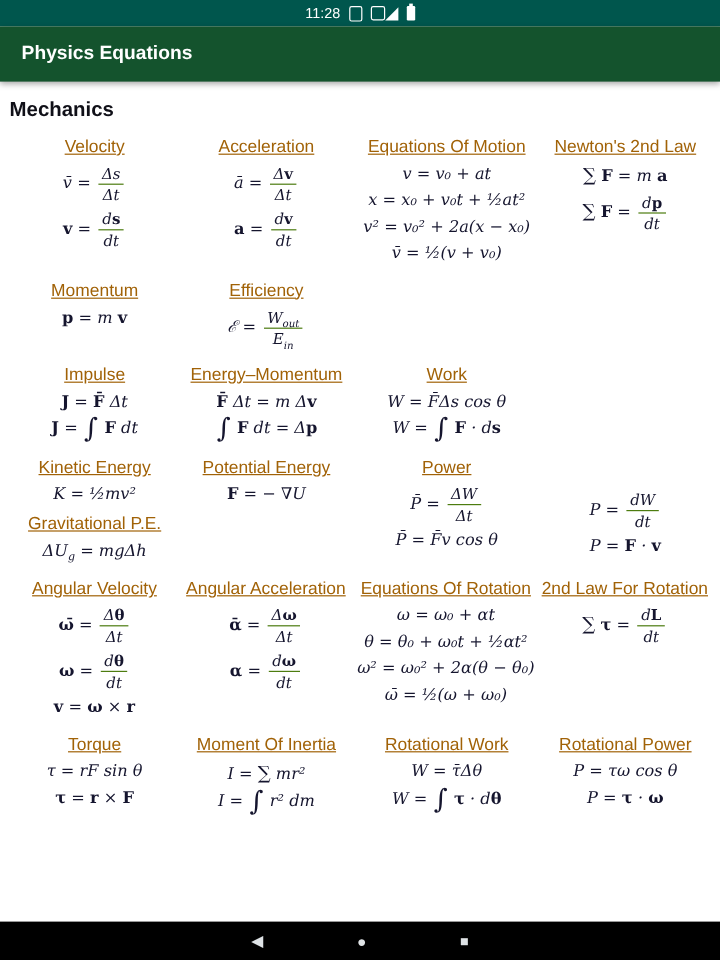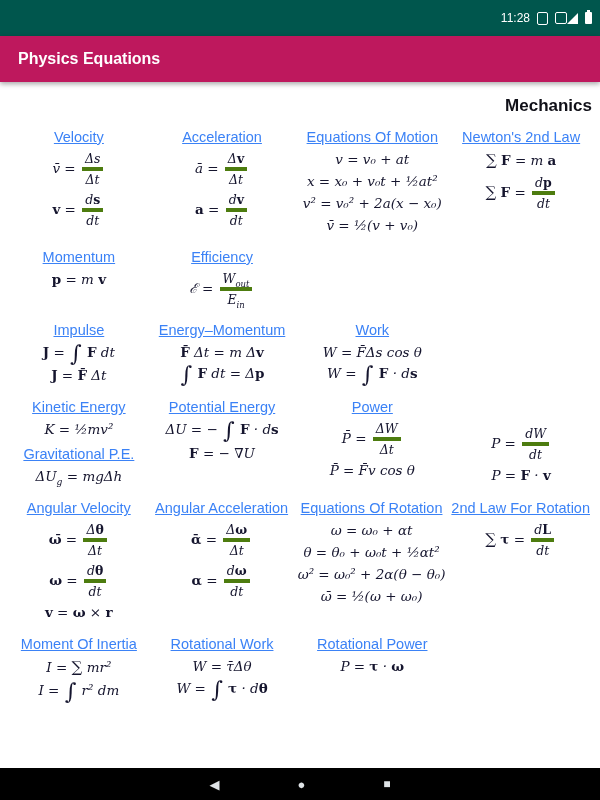--- a/index.html
+++ b/index.html
@@ -5,64 +5,64 @@
   html,body{margin:0;padding:0;}
   body{
     width:600px;height:800px;overflow:hidden;background:#fff;
     font-family:"Liberation Sans","DejaVu Sans",sans-serif;
     -webkit-font-smoothing:antialiased;
   }
   .screen{width:600px;height:800px;display:flex;flex-direction:column;position:relative;}
 
   
   .status-bar{
-    height:36px;background:#00564d;color:#fff;display:flex;align-items:center;
-    justify-content:flex-end;padding:0 8px;font-size:12px;flex:0 0 auto;
+    height:22px;background:#00564d;color:#fff;display:flex;align-items:center;
+    justify-content:center;padding:0 8px;font-size:12px;flex:0 0 auto;
   }
   .status-left,.status-right{display:flex;align-items:center;gap:7px;}
   .sb-ic{display:inline-block;}
   .sb-rect{width:9px;height:11px;border:1.4px solid #fff;border-radius:2px;}
   .sb-rect2{width:10px;height:10px;border:1.4px solid #fff;border-radius:2px;}
   .sb-tri{width:0;height:0;border-left:11px solid transparent;border-bottom:11px solid #fff;}
   .sb-batt{width:7px;height:12px;background:#fff;border-radius:1px;position:relative;}
   .sb-batt:before{content:"";position:absolute;top:-2px;left:2px;width:3px;height:2px;background:#fff;}
 
   
   .app-bar{
-    height:46px;background:#be185d;color:#fff;display:flex;align-items:center;
+    height:46px;background:#14532d;color:#fff;display:flex;align-items:center;
     padding:0 18px;flex:0 0 auto;box-shadow:0 2px 5px rgba(0,0,0,.35);z-index:2;
   }
   .app-title{font-size:16px;font-weight:700;}
 
   
   .content{flex:1 1 auto;overflow:hidden;background:#fff;padding:0 8px;}
   h1.page-title{
-    margin:14px 0 10px 0;text-align:right;font-size:17px;font-weight:700;color:#101018;
+    margin:14px 0 10px 0;text-align:left;font-size:17px;font-weight:700;color:#101018;
     font-family:"Liberation Sans","DejaVu Sans",sans-serif;
   }
   #grid{width:100%;}
   .row{display:grid;grid-template-columns:1fr 1.02fr 1.1fr 1fr;margin-bottom:7px;}
   .cell{text-align:center;padding:0 2px;}
   .group{margin-bottom:2px;}
   .group.no-title{padding-top:25px;}
   .gtitle{
-    display:inline-block;color:#3b82f6;text-decoration:underline;font-size:14.5px;
+    display:inline-block;color:#a16207;text-decoration:underline;font-size:14.5px;
     white-space:nowrap;cursor:pointer;margin:3px 0 1px 0;
   }
   .eq{
     font-family:"DejaVu Serif","Liberation Serif",serif;font-style:italic;
     font-size:13.5px;color:#15152e;margin:5px 0;text-align:center;line-height:1.25;
   }
   .eq .b{font-weight:700;font-style:normal;}
   .eq sub{font-size:0.68em;line-height:0;}
   .frac{
     display:inline-flex;flex-direction:column;align-items:center;vertical-align:middle;
     margin:0 2px;line-height:1.2;font-size:12.5px;
   }
-  .frac .num{border-bottom:4px solid #4d7c0f;padding:0 3px 1px 3px;}
+  .frac .num{border-bottom:1px solid #4d7c0f;padding:0 3px 1px 3px;}
   .frac .den{padding:1px 3px 0 3px;}
   .int{font-style:normal;font-size:1.65em;line-height:0.85;display:inline-block;vertical-align:middle;margin:0 1px;}
   .sum{font-style:normal;font-size:1.12em;}
 
   
   .nav-bar{
     height:32px;background:#000;flex:0 0 auto;display:flex;align-items:center;
     justify-content:center;gap:78px;color:#dfe3e6;
   }
   .nav-bar span{cursor:pointer;}
@@ -129,36 +129,36 @@
           </div>
           <div class="cell">
             <div class="group"><a class="gtitle">Efficiency</a><div class="eq">ℰ = <span class="frac">
                   <span class="num">W<sub>out</sub></span>
                   <span class="den">E<sub>in</sub></span>
                 </span></div></div>
           </div>
         </div>
         <div class="row">
           <div class="cell">
-            <div class="group"><a class="gtitle">Impulse</a><div class="eq"><span class="b">J</span> = <span class="int">∫</span> <span class="b">F</span> dt</div><div class="eq"><span class="b">J</span> = <span class="b">F̄</span> Δt</div></div>
+            <div class="group"><a class="gtitle">Impulse</a><div class="eq"><span class="b">J</span> = <span class="b">F̄</span> Δt</div><div class="eq"><span class="b">J</span> = <span class="int">∫</span> <span class="b">F</span> dt</div></div>
           </div>
           <div class="cell">
             <div class="group"><a class="gtitle">Energy–Momentum</a><div class="eq"><span class="b">F̄</span> Δt = m Δ<span class="b">v</span></div><div class="eq"><span class="int">∫</span> <span class="b">F</span> dt = Δ<span class="b">p</span></div></div>
           </div>
           <div class="cell">
             <div class="group"><a class="gtitle">Work</a><div class="eq">W = F̄Δs cos θ</div><div class="eq">W = <span class="int">∫</span> <span class="b">F</span> · d<span class="b">s</span></div></div>
           </div>
         </div>
         <div class="row">
           <div class="cell">
             <div class="group"><a class="gtitle">Kinetic Energy</a><div class="eq">K = ½mv²</div></div>
             <div class="group"><a class="gtitle">Gravitational P.E.</a><div class="eq">ΔU<sub>g</sub> = mgΔh</div></div>
           </div>
           <div class="cell">
-            <div class="group"><a class="gtitle">Potential Energy</a><div class="eq">ΔU = − <span class="int">∫</span> <span class="b">F</span> · d<span class="b">s</span></div><div class="eq"><span class="b">F</span> = − ∇U</div></div>
+            <div class="group"><a class="gtitle">Potential Energy</a><div class="eq"><span class="b">F</span> = − ∇U</div></div>
           </div>
           <div class="cell">
             <div class="group"><a class="gtitle">Power</a><div class="eq">P̄ = <span class="frac">
                   <span class="num">ΔW</span>
                   <span class="den">Δt</span>
                 </span></div><div class="eq">P̄ = F̄v cos θ</div></div>
           </div>
           <div class="cell">
             <div class="group no-title">
               <div class="eq">P = <span class="frac">
@@ -193,27 +193,30 @@
           </div>
           <div class="cell">
             <div class="group"><a class="gtitle">2nd Law For Rotation</a><div class="eq"><span class="sum">∑</span> <span class="b">τ</span> = <span class="frac">
                   <span class="num">d<span class="b">L</span></span>
                   <span class="den">dt</span>
                 </span></div></div>
           </div>
         </div>
         <div class="row">
           <div class="cell">
+            <div class="group"><a class="gtitle">Torque</a><div class="eq">τ = rF sin θ</div><div class="eq"><span class="b">τ</span> = <span class="b">r</span> × <span class="b">F</span></div></div>
+          </div>
+          <div class="cell">
             <div class="group"><a class="gtitle">Moment Of Inertia</a><div class="eq">I = <span class="sum">∑</span> mr²</div><div class="eq">I = <span class="int">∫</span> r² dm</div></div>
           </div>
           <div class="cell">
             <div class="group"><a class="gtitle">Rotational Work</a><div class="eq">W = τ̄Δθ</div><div class="eq">W = <span class="int">∫</span> <span class="b">τ</span> · d<span class="b">θ</span></div></div>
           </div>
           <div class="cell">
-            <div class="group"><a class="gtitle">Rotational Power</a><div class="eq">P = <span class="b">τ</span> · <span class="b">ω</span></div></div>
+            <div class="group"><a class="gtitle">Rotational Power</a><div class="eq">P = τω cos θ</div><div class="eq">P = <span class="b">τ</span> · <span class="b">ω</span></div></div>
           </div>
         </div>
       </div>
   </div>
 
   <div class="nav-bar">
     <span class="nav-back">◀</span>
     <span class="nav-home">●</span>
     <span class="nav-recents">■</span>
   </div>

